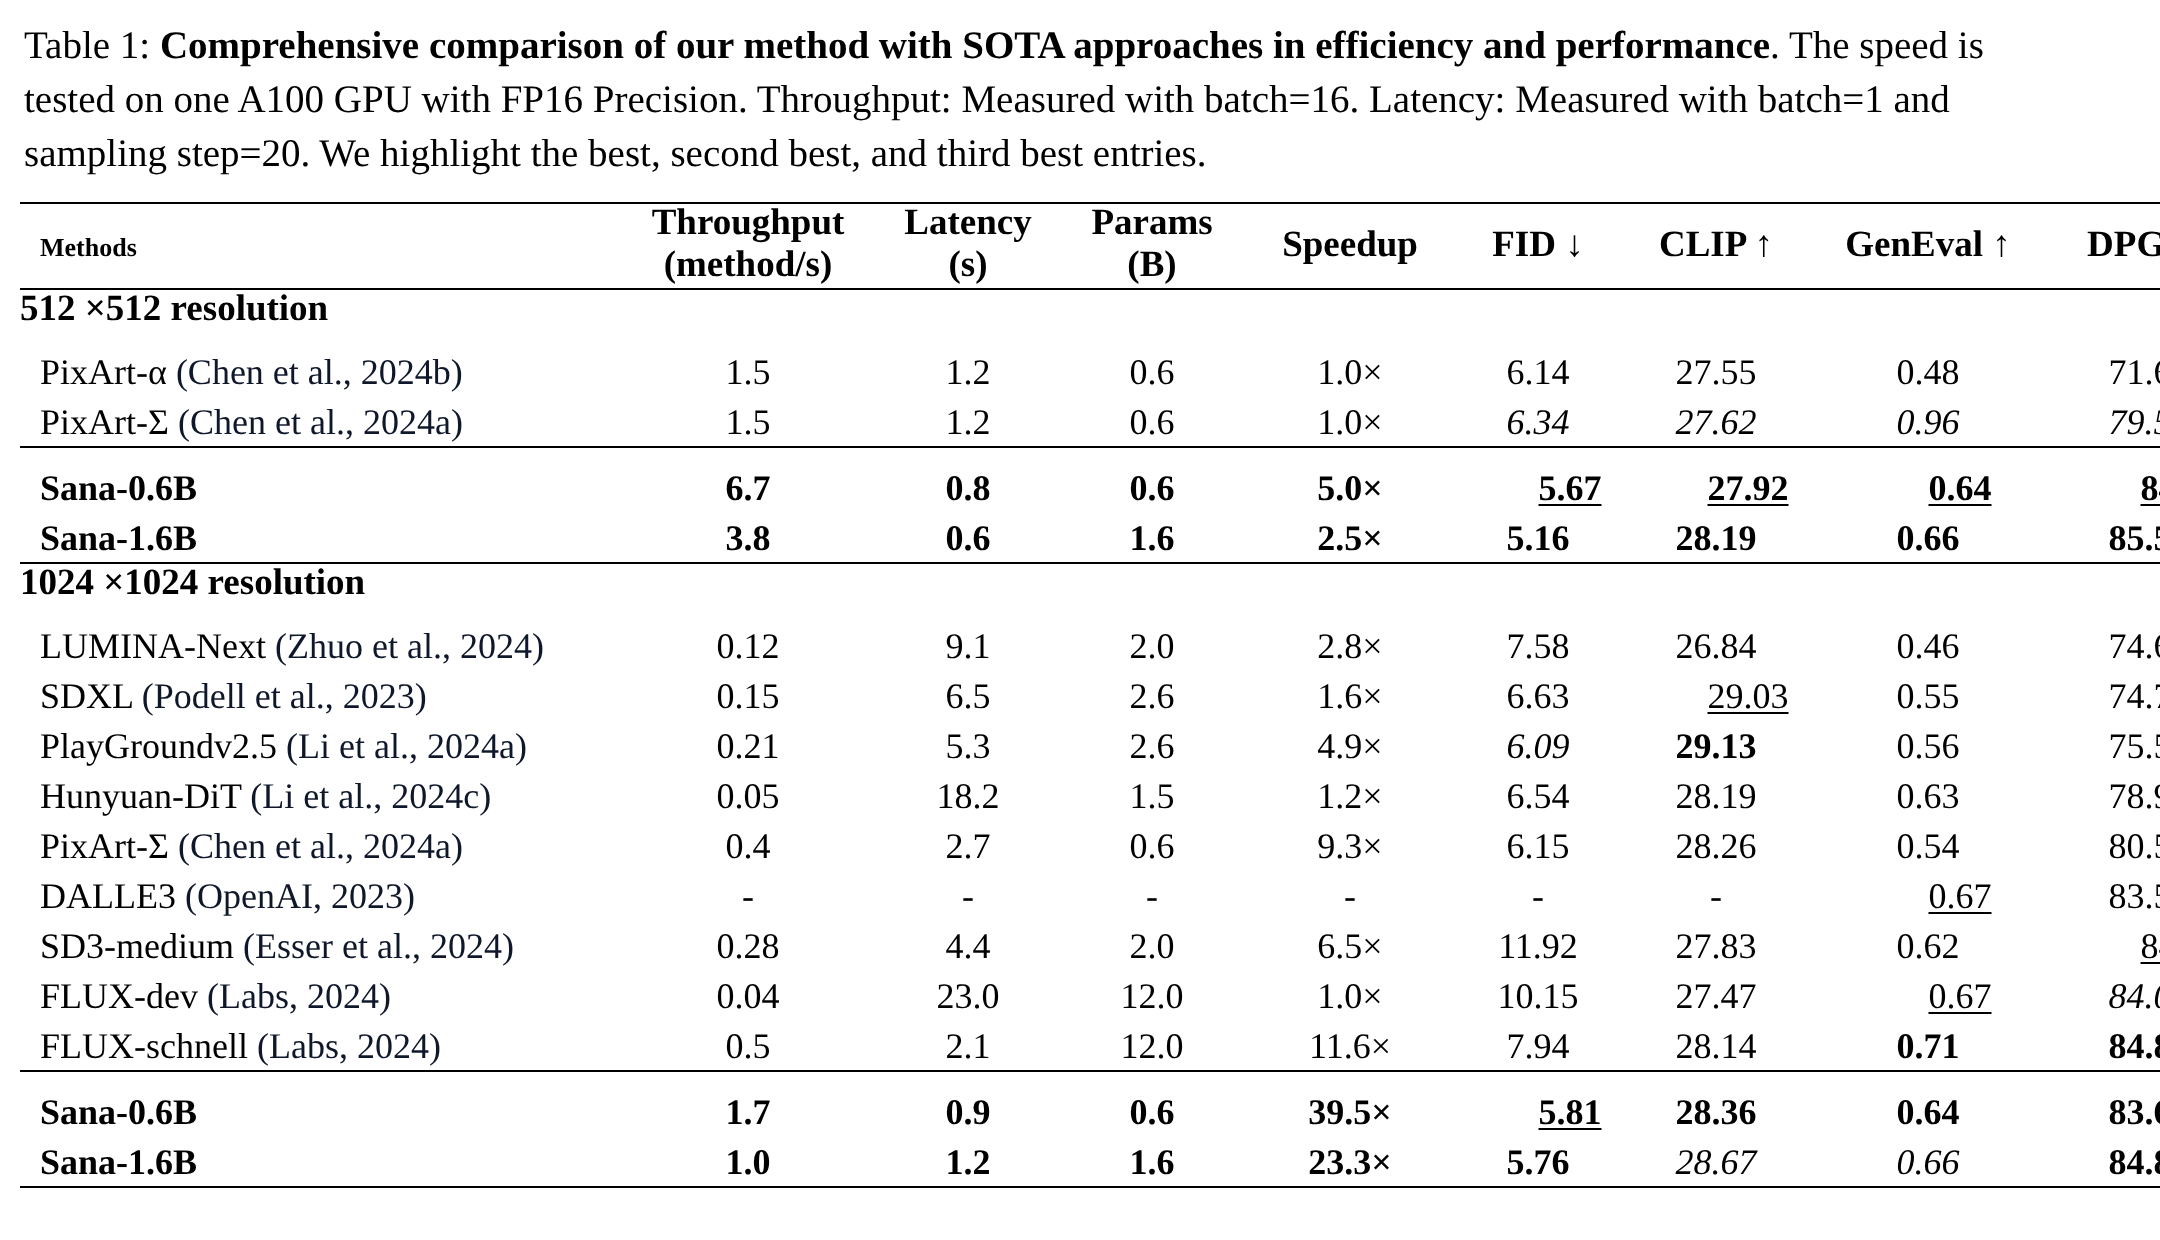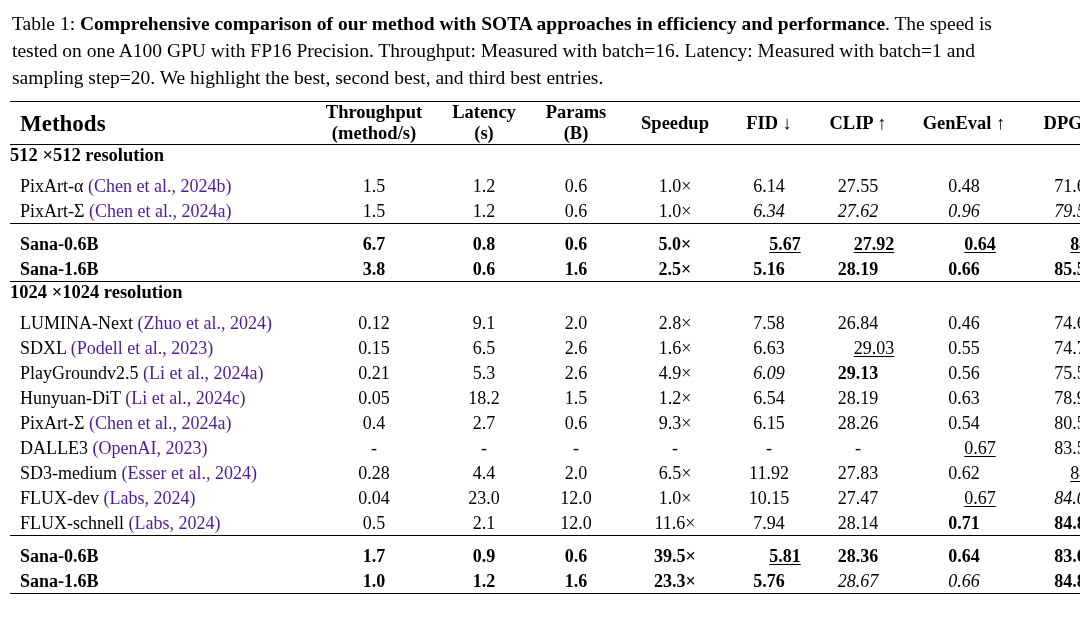--- a/index.html
+++ b/index.html
@@ -46,40 +46,40 @@
   .hdr td {
     font-weight: bold;
     text-align: center;
     padding: 7px 2px 7px 2px;
     line-height: 21px;
     font-size: 18.5px;
   }
   .hdr td.methods {
     text-align: left;
     padding-left: 10px;
-    font-size: 23px;
+    font-size: 13px;
   }
   .sechdr td {
     font-weight: bold;
     text-align: left;
     padding: 6px 2px 5px 10px;
     font-size: 18.5px;
   }
   tr.data td {
     text-align: center;
     padding: 1.5px 2px;
     font-size: 18px;
     line-height: 22px;
   }
   tr.data td.m {
     text-align: left;
     padding-left: 10px;
     white-space: nowrap;
   }
-  .cite { color: #4c1d95; }
+  .cite { color: #0f172a; }
   .b { font-weight: bold; }
   .i { font-style: italic; text-align: center; }
   .u { text-decoration: underline; text-underline-offset: 2px; margin-left: 32px; }
   .spacer td { height: 7px; }
   .smallgap td { height: 6px; }
 
   
   .watermark {
     position: absolute;
     right: 14px;

